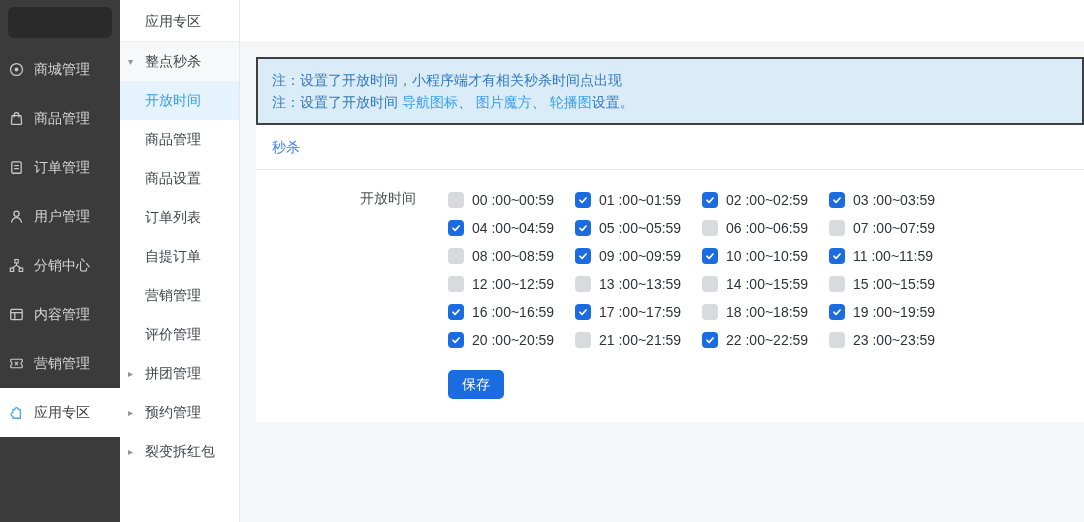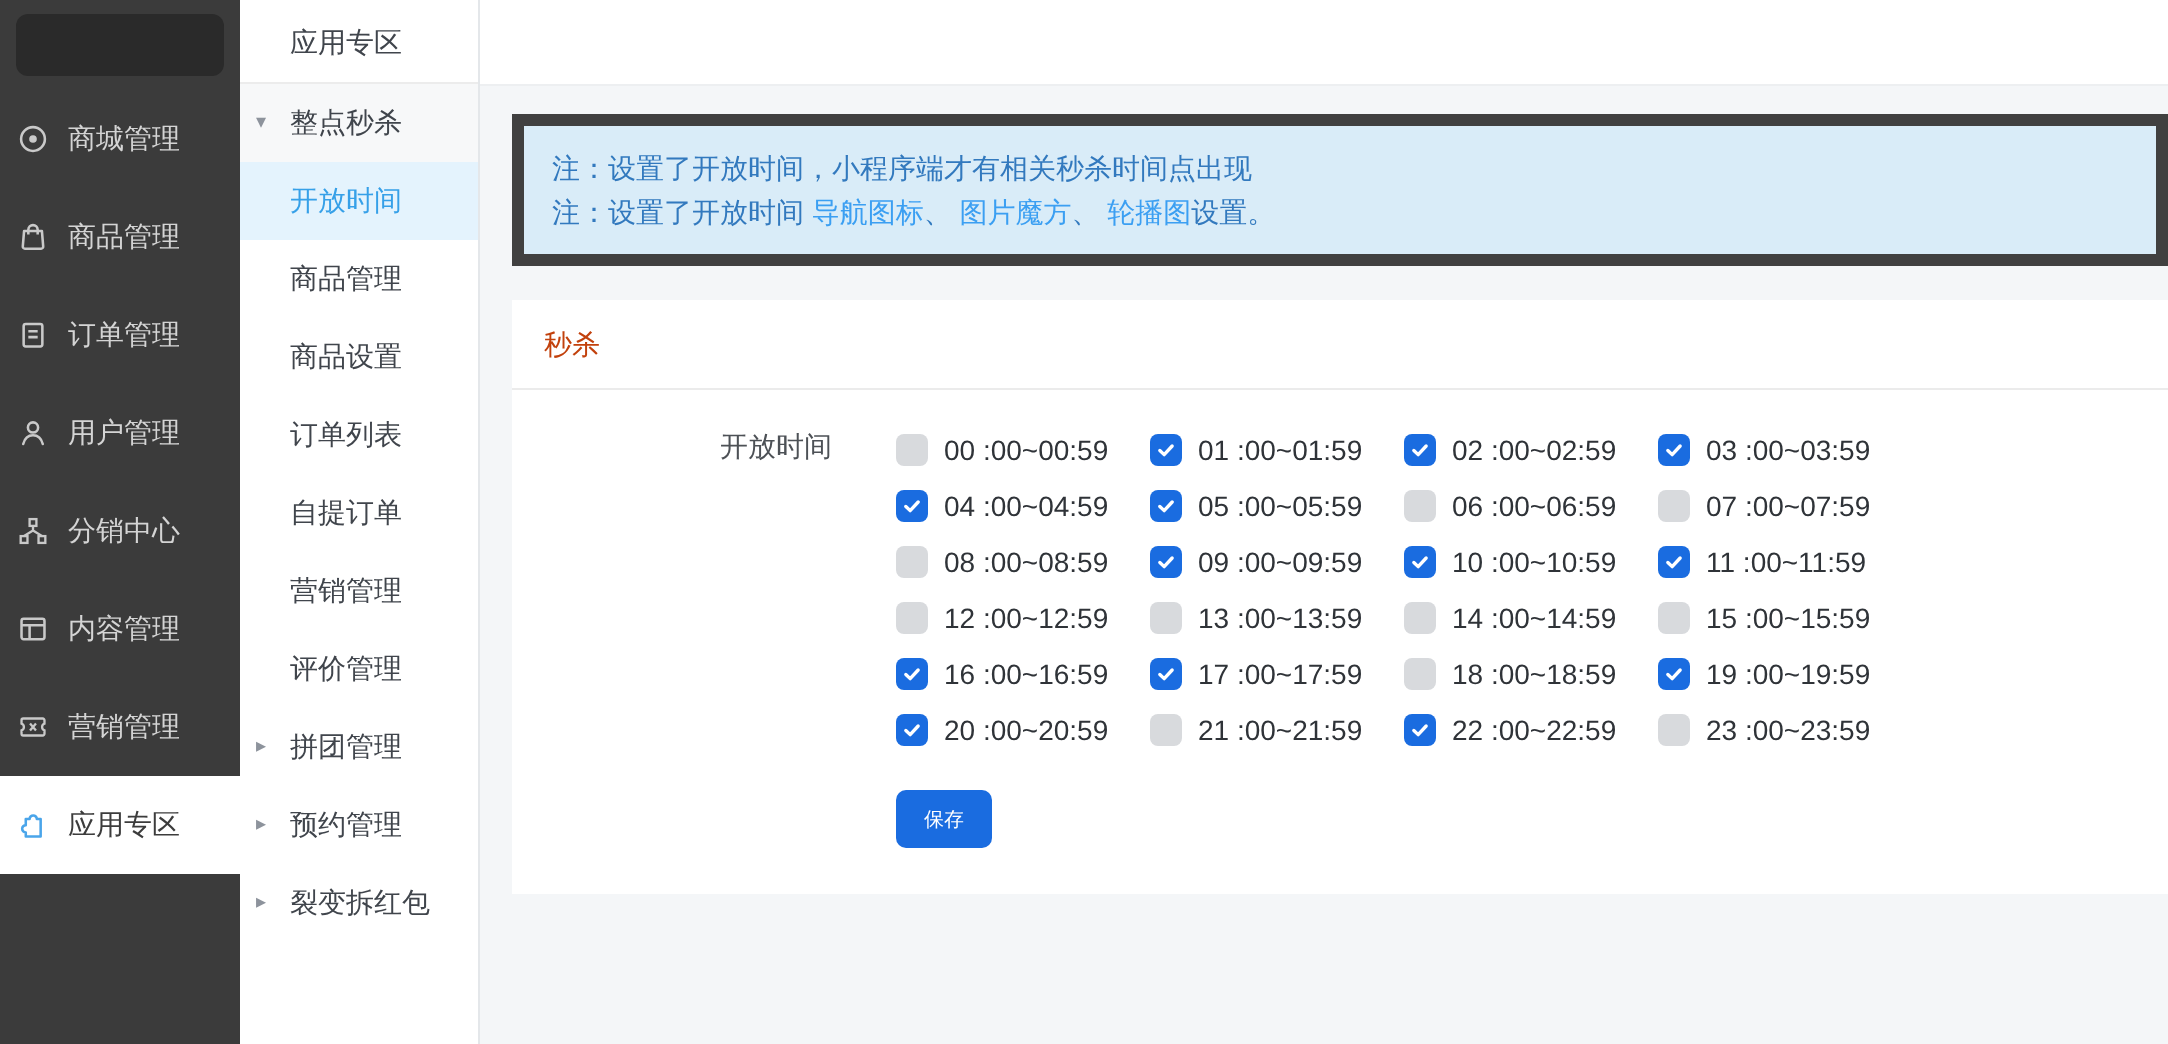--- a/index.html
+++ b/index.html
@@ -22,32 +22,32 @@
   .sub-item { position:relative; height:39px; line-height:39px; padding-left:25px; cursor:pointer; white-space:nowrap; }
   .sub-item .caret { position:absolute; left:8px; top:0; line-height:39px; font-size:10px; color:#8d939c; }
   .sub-item.tinted { background:#f7f8f9; }
   .sub-item.active { background:var(--submenu-active-bg,#e4f3fd); color:var(--submenu-active-text,#36a0e8); }
 
   
   .main { flex:1; display:flex; flex-direction:column; min-width:0; }
   .topbar { height:43px; background:#fff; border-bottom:1px solid #edeff1; flex-shrink:0; }
   .content { padding:14px 0 0 16px; flex:1; }
 
-  .notice { background:var(--notice-bg,#d9ecf8); border:6px solid #404040; padding:10px 14px; line-height:22px; color:var(--notice-text,#3279be); margin-bottom:17px; }
+  .notice { background:var(--notice-bg,#d9ecf8); border:2px solid #404040; padding:10px 14px; line-height:22px; color:var(--notice-text,#3279be); }
   .notice .lnk { color:var(--notice-link,#3b9ff2); cursor:pointer; }
 
   .card { background:#fff; height:297px; }
-  .card-header { height:45px; line-height:45px; padding:0 16px; color:#c2410c; border-bottom:1px solid #ebebeb; }
+  .card-header { height:45px; line-height:45px; padding:0 16px; color:#3b82f6; border-bottom:1px solid #ebebeb; }
   .form-row { display:flex; padding-top:19px; }
   .form-label { width:160px; text-align:right; color:#4d5156; margin-right:32px; line-height:19px; flex-shrink:0; }
   .slots { display:grid; grid-template-columns:repeat(4,127px); row-gap:9px; }
   .slot { display:flex; align-items:flex-end; height:19px; color:#2f3338; cursor:pointer; white-space:nowrap; }
   .cbx { width:16px; height:16px; border-radius:4px; background:#d8dadd; margin-right:8px; flex-shrink:0; display:inline-flex; align-items:center; justify-content:center; }
   .cbx.on { background:var(--primary,#1a6ce0); }
-  .save-btn { margin-top:22px; height:29px; padding:0 14px; background:var(--primary,#1a6ce0); color:#fff; border:none; border-radius:5px; font-size:10px; font-family:inherit; cursor:pointer; }
+  .save-btn { margin-top:22px; height:29px; padding:0 14px; background:var(--primary,#1a6ce0); color:#fff; border:none; border-radius:5px; font-size:14px; font-family:inherit; cursor:pointer; }
 </style>
 </head>
 <body>
 
 <div class="app">
 
   <aside class="sidebar">
     <div class="logo"></div>
     <nav id="sidebar-nav">
         <div class="side-item">
@@ -241,21 +241,21 @@
                 <label class="slot">
                   <span class="cbx"></span>
                   <span>12 :00~12:59</span>
                 </label>
                 <label class="slot">
                   <span class="cbx"></span>
                   <span>13 :00~13:59</span>
                 </label>
                 <label class="slot">
                   <span class="cbx"></span>
-                  <span>14 :00~14:59</span>
+                  <span>14 :00~15:59</span>
                 </label>
                 <label class="slot">
                   <span class="cbx"></span>
                   <span>15 :00~15:59</span>
                 </label>
                 <label class="slot">
                   <span class="cbx on">
                     <svg viewBox="0 0 12 12" width="10" height="10">
                       <path d="M2.3 6.3 4.9 8.8 9.7 3.6" fill="none" stroke="#fff" stroke-width="2" stroke-linecap="round" stroke-linejoin="round"></path>
                     </svg>

